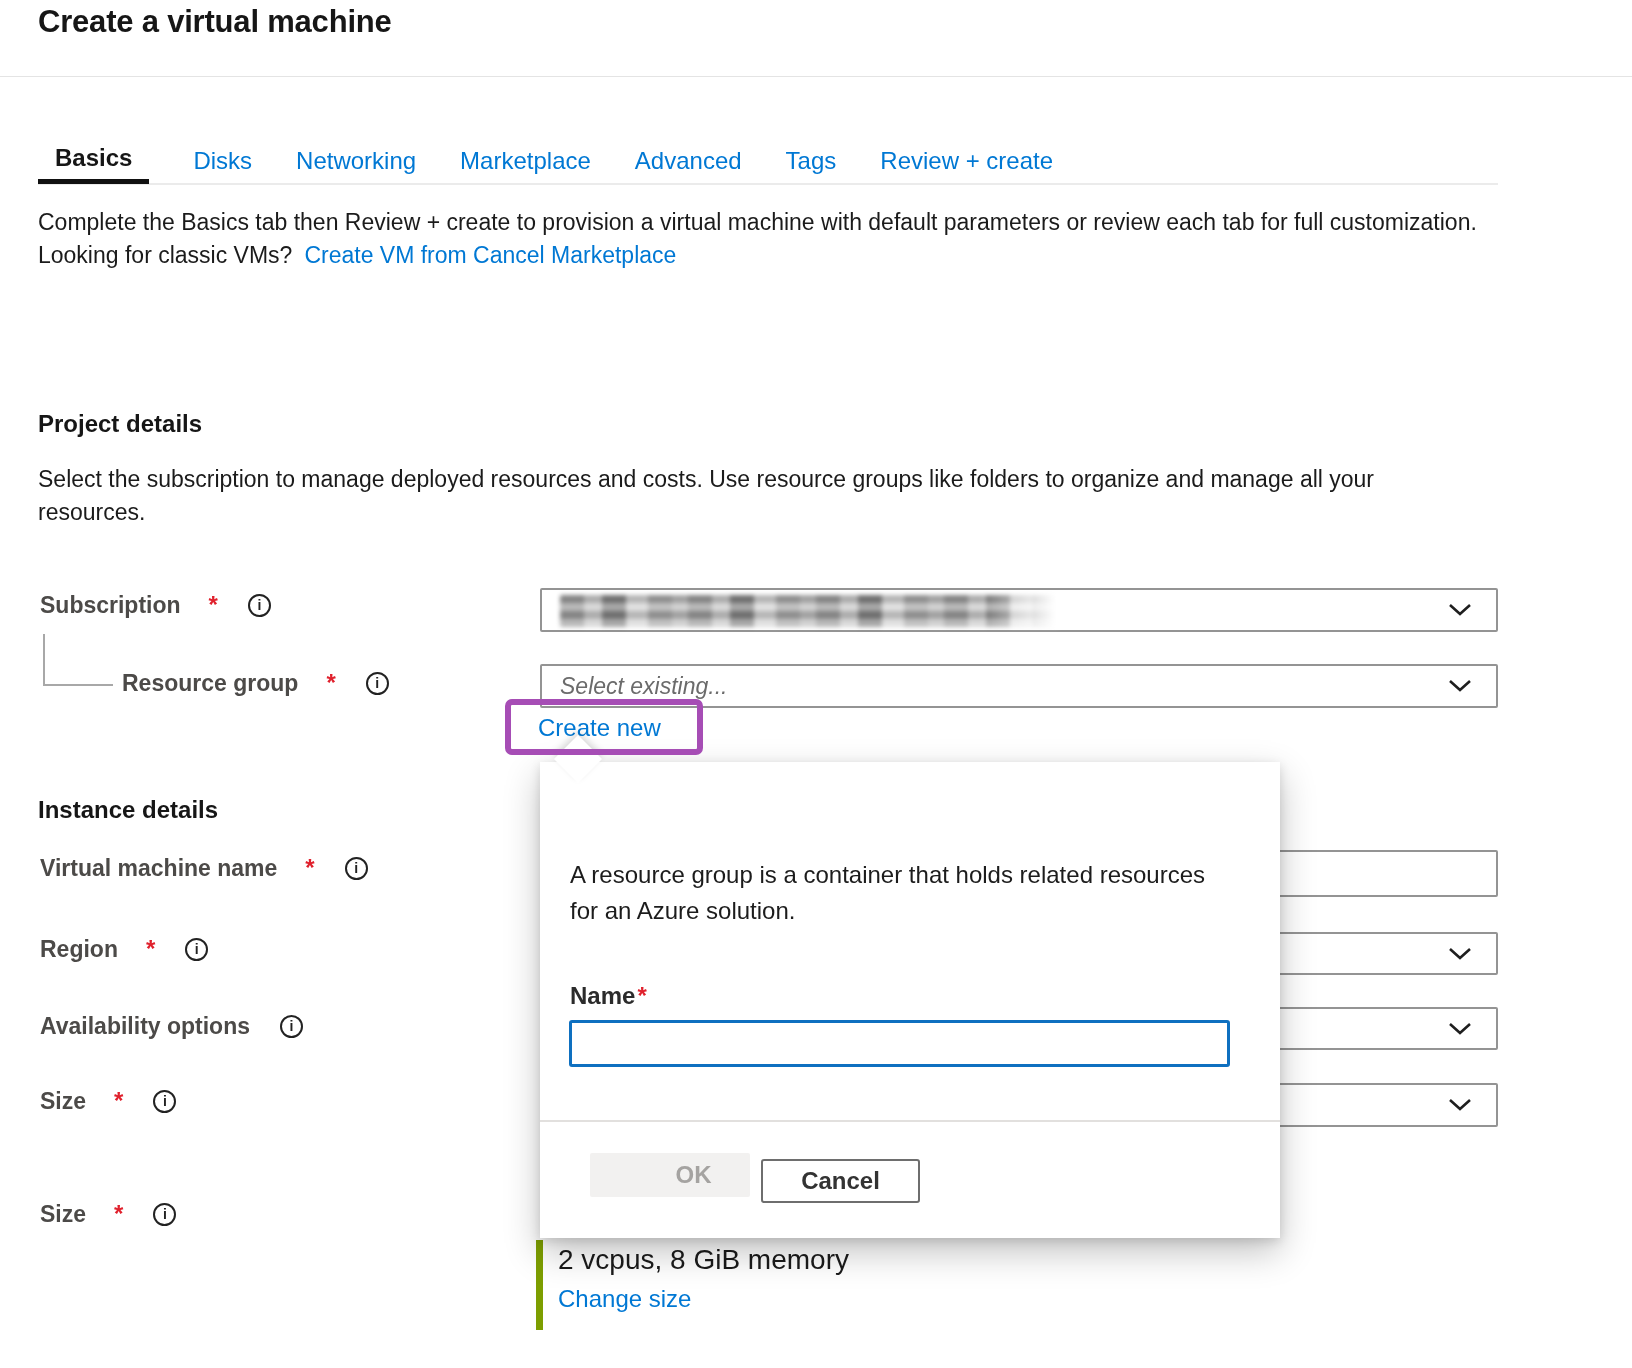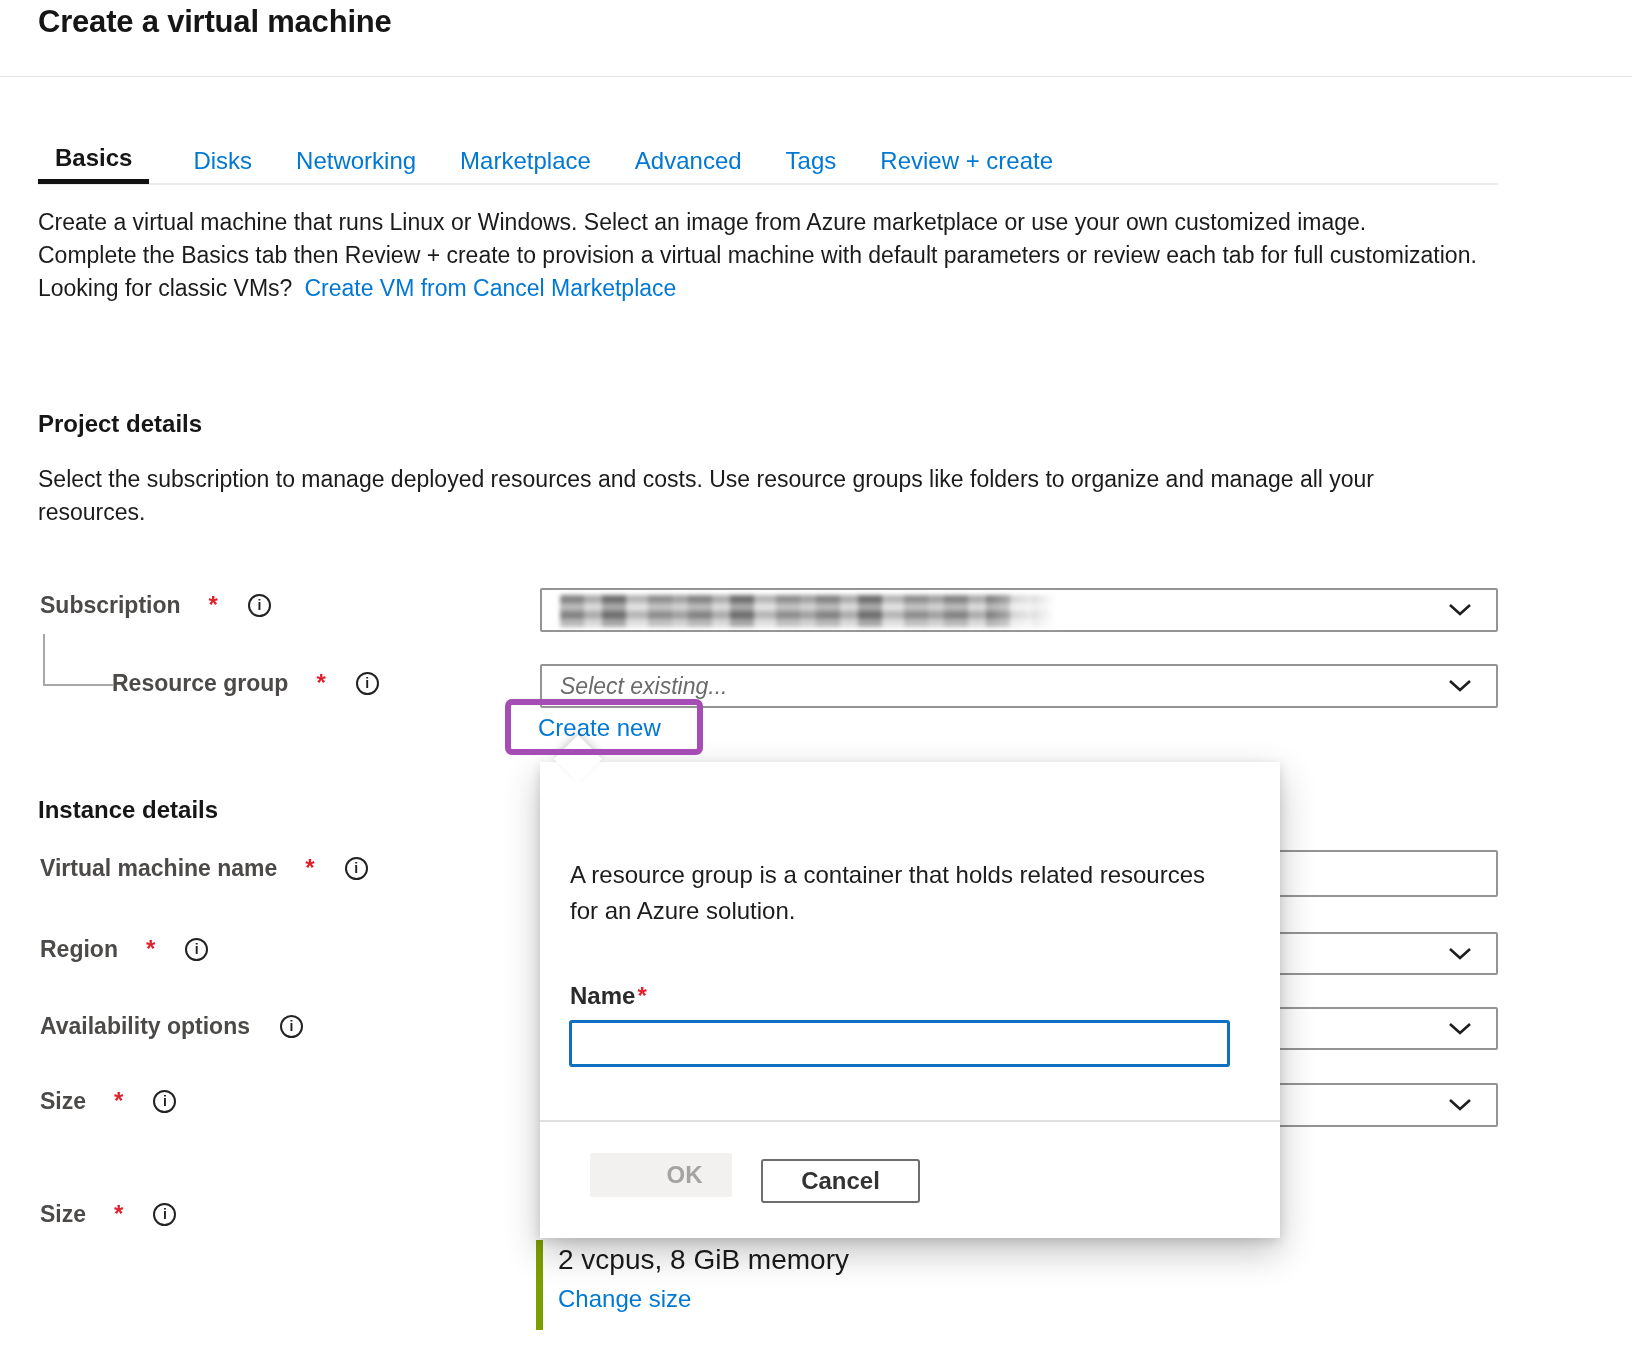--- a/index.html
+++ b/index.html
@@ -48,21 +48,21 @@
 
   .highlight-box { position:absolute; left:505px; top:699px; width:198px; height:56px; border:6px solid #a64db5; border-radius:7px; z-index:30; pointer-events:none; }
 
   .dialog { position:absolute; left:540px; top:762px; width:740px; height:476px; background:#fff; z-index:10;
     box-shadow:0 14px 34px rgba(0,0,0,.24), 0 3px 10px rgba(0,0,0,.13); }
   .dialog-desc { position:absolute; left:30px; top:95px; width:640px; font-size:24px; line-height:36px; color:#1c1c1c; }
   .dialog-name-label { position:absolute; left:30px; top:218px; height:32px; display:flex; align-items:center; font-size:24px; font-weight:700; color:#2b2b2b; }
   .dialog-input { position:absolute; left:29px; top:258px; width:661px; height:47px; border:3px solid #0e70c0; border-radius:3px; background:#fff; font-size:23px; padding:0 12px; outline:none; }
   .dialog-divider { position:absolute; left:0; top:358px; width:740px; height:2px; background:#e2e0de; }
   .btn { position:absolute; top:391px; height:44px; font-size:24px; font-weight:600; display:flex; align-items:center; justify-content:center; border-radius:2px; cursor:pointer; }
-  .btn-ok { left:50px; width:142px; background:#f2f1f0; color:#a5a3a1; border:none;padding-left:47px; }
+  .btn-ok { left:50px; width:160px; background:#f2f1f0; color:#a5a3a1; border:none;padding-left:47px; }
   .btn-cancel { left:221px; width:159px; background:#fff; color:#333; border:2px solid #6e6e6e; border-radius:3px;margin-top:6px; }
 
   .size-bar { position:absolute; left:536px; top:1240px; width:7px; height:90px; background:#7d9e00; }
   .size-specs { position:absolute; left:558px; top:1244px; font-size:28px; color:#1b1b1b; }
   .change-size { position:absolute; left:558px; top:1285px; font-size:24px; }
 </style>
 </head>
 <body>
 
 <div class="canvas">
@@ -75,21 +75,20 @@
     <div class="tab active">Basics</div>
     <div class="tab">Disks</div>
     <div class="tab">Networking</div>
     <div class="tab">Marketplace</div>
     <div class="tab">Advanced</div>
     <div class="tab">Tags</div>
     <div class="tab">Review + create</div>
   </div>
 
   <div class="intro">
-    <p class="p1">Create a virtual machine that runs Linux or Windows. Select an image from Azure marketplace or use your own customized image.</p>
     <p class="p2">Complete the Basics tab then Review + create to provision a virtual machine with default parameters or review each tab for full customization.</p>
     <p class="p3"><span>Looking for classic VMs?</span><span class="link mk-link">Create VM from Cancel Marketplace</span></p>
   </div>
 
   <div class="section-heading" style="top:410px;">Project details</div>
   <div class="project-desc">Select the subscription to manage deployed resources and costs. Use resource groups like folders to organize and manage all your resources.</div>
 
   <div class="label-row" style="left:40px; top:589px;">
     <span>Subscription</span>
       <span class="req">*</span>
@@ -98,21 +97,21 @@
   <div class="field" style="top:588px; height:44px;">
     <div class="mosaic"></div>
     <svg class="chev" width="24" height="14" viewBox="0 0 24 14">
         <polyline points="2,2 12,11 22,2" fill="none" stroke="#1f1f1f" stroke-width="2.6"></polyline>
       </svg>
   </div>
 
   <div class="tree-v"></div>
   <div class="tree-h"></div>
 
-  <div class="label-row" style="left:112px; top:667px;">
+  <div class="label-row" style="left:122px; top:667px;">
     <span>Resource group</span>
       <span class="req">*</span>
       <span class="info-icon">i</span>
   </div>
   <div class="field" style="top:664px; height:44px;">
     <span class="placeholder">Select existing...</span>
     <svg class="chev" width="24" height="14" viewBox="0 0 24 14">
         <polyline points="2,2 12,11 22,2" fill="none" stroke="#1f1f1f" stroke-width="2.6"></polyline>
       </svg>
   </div>

